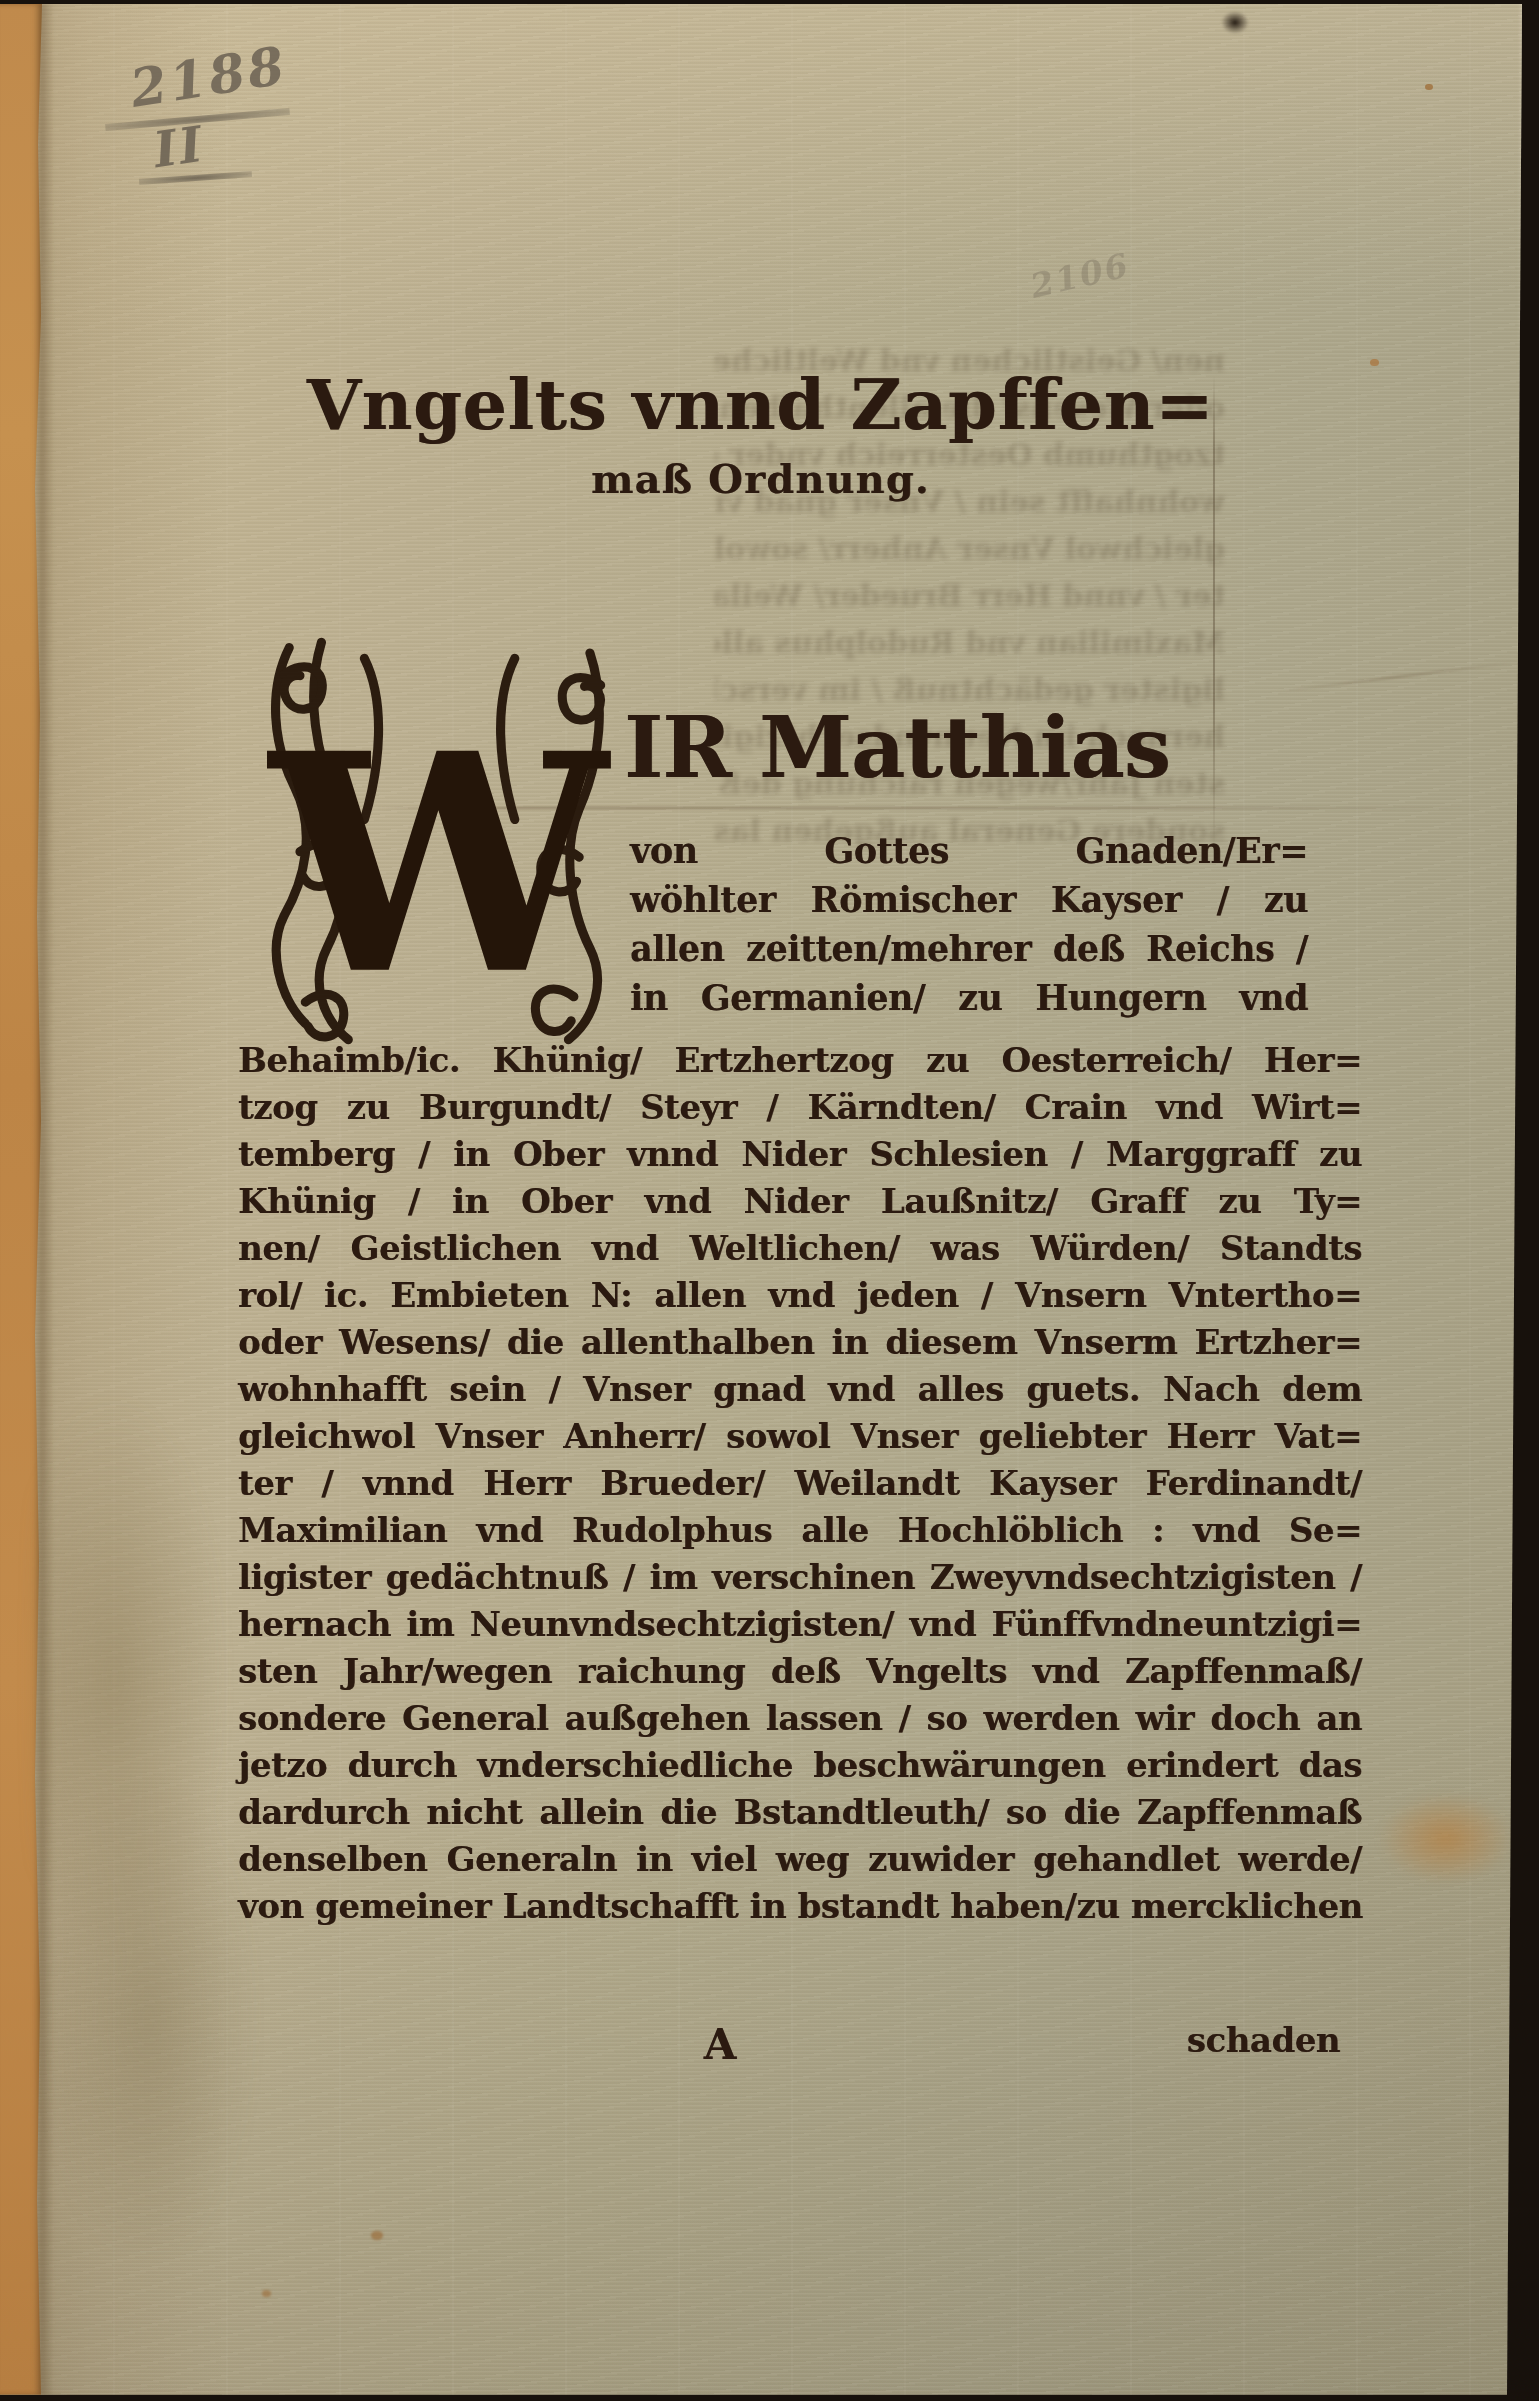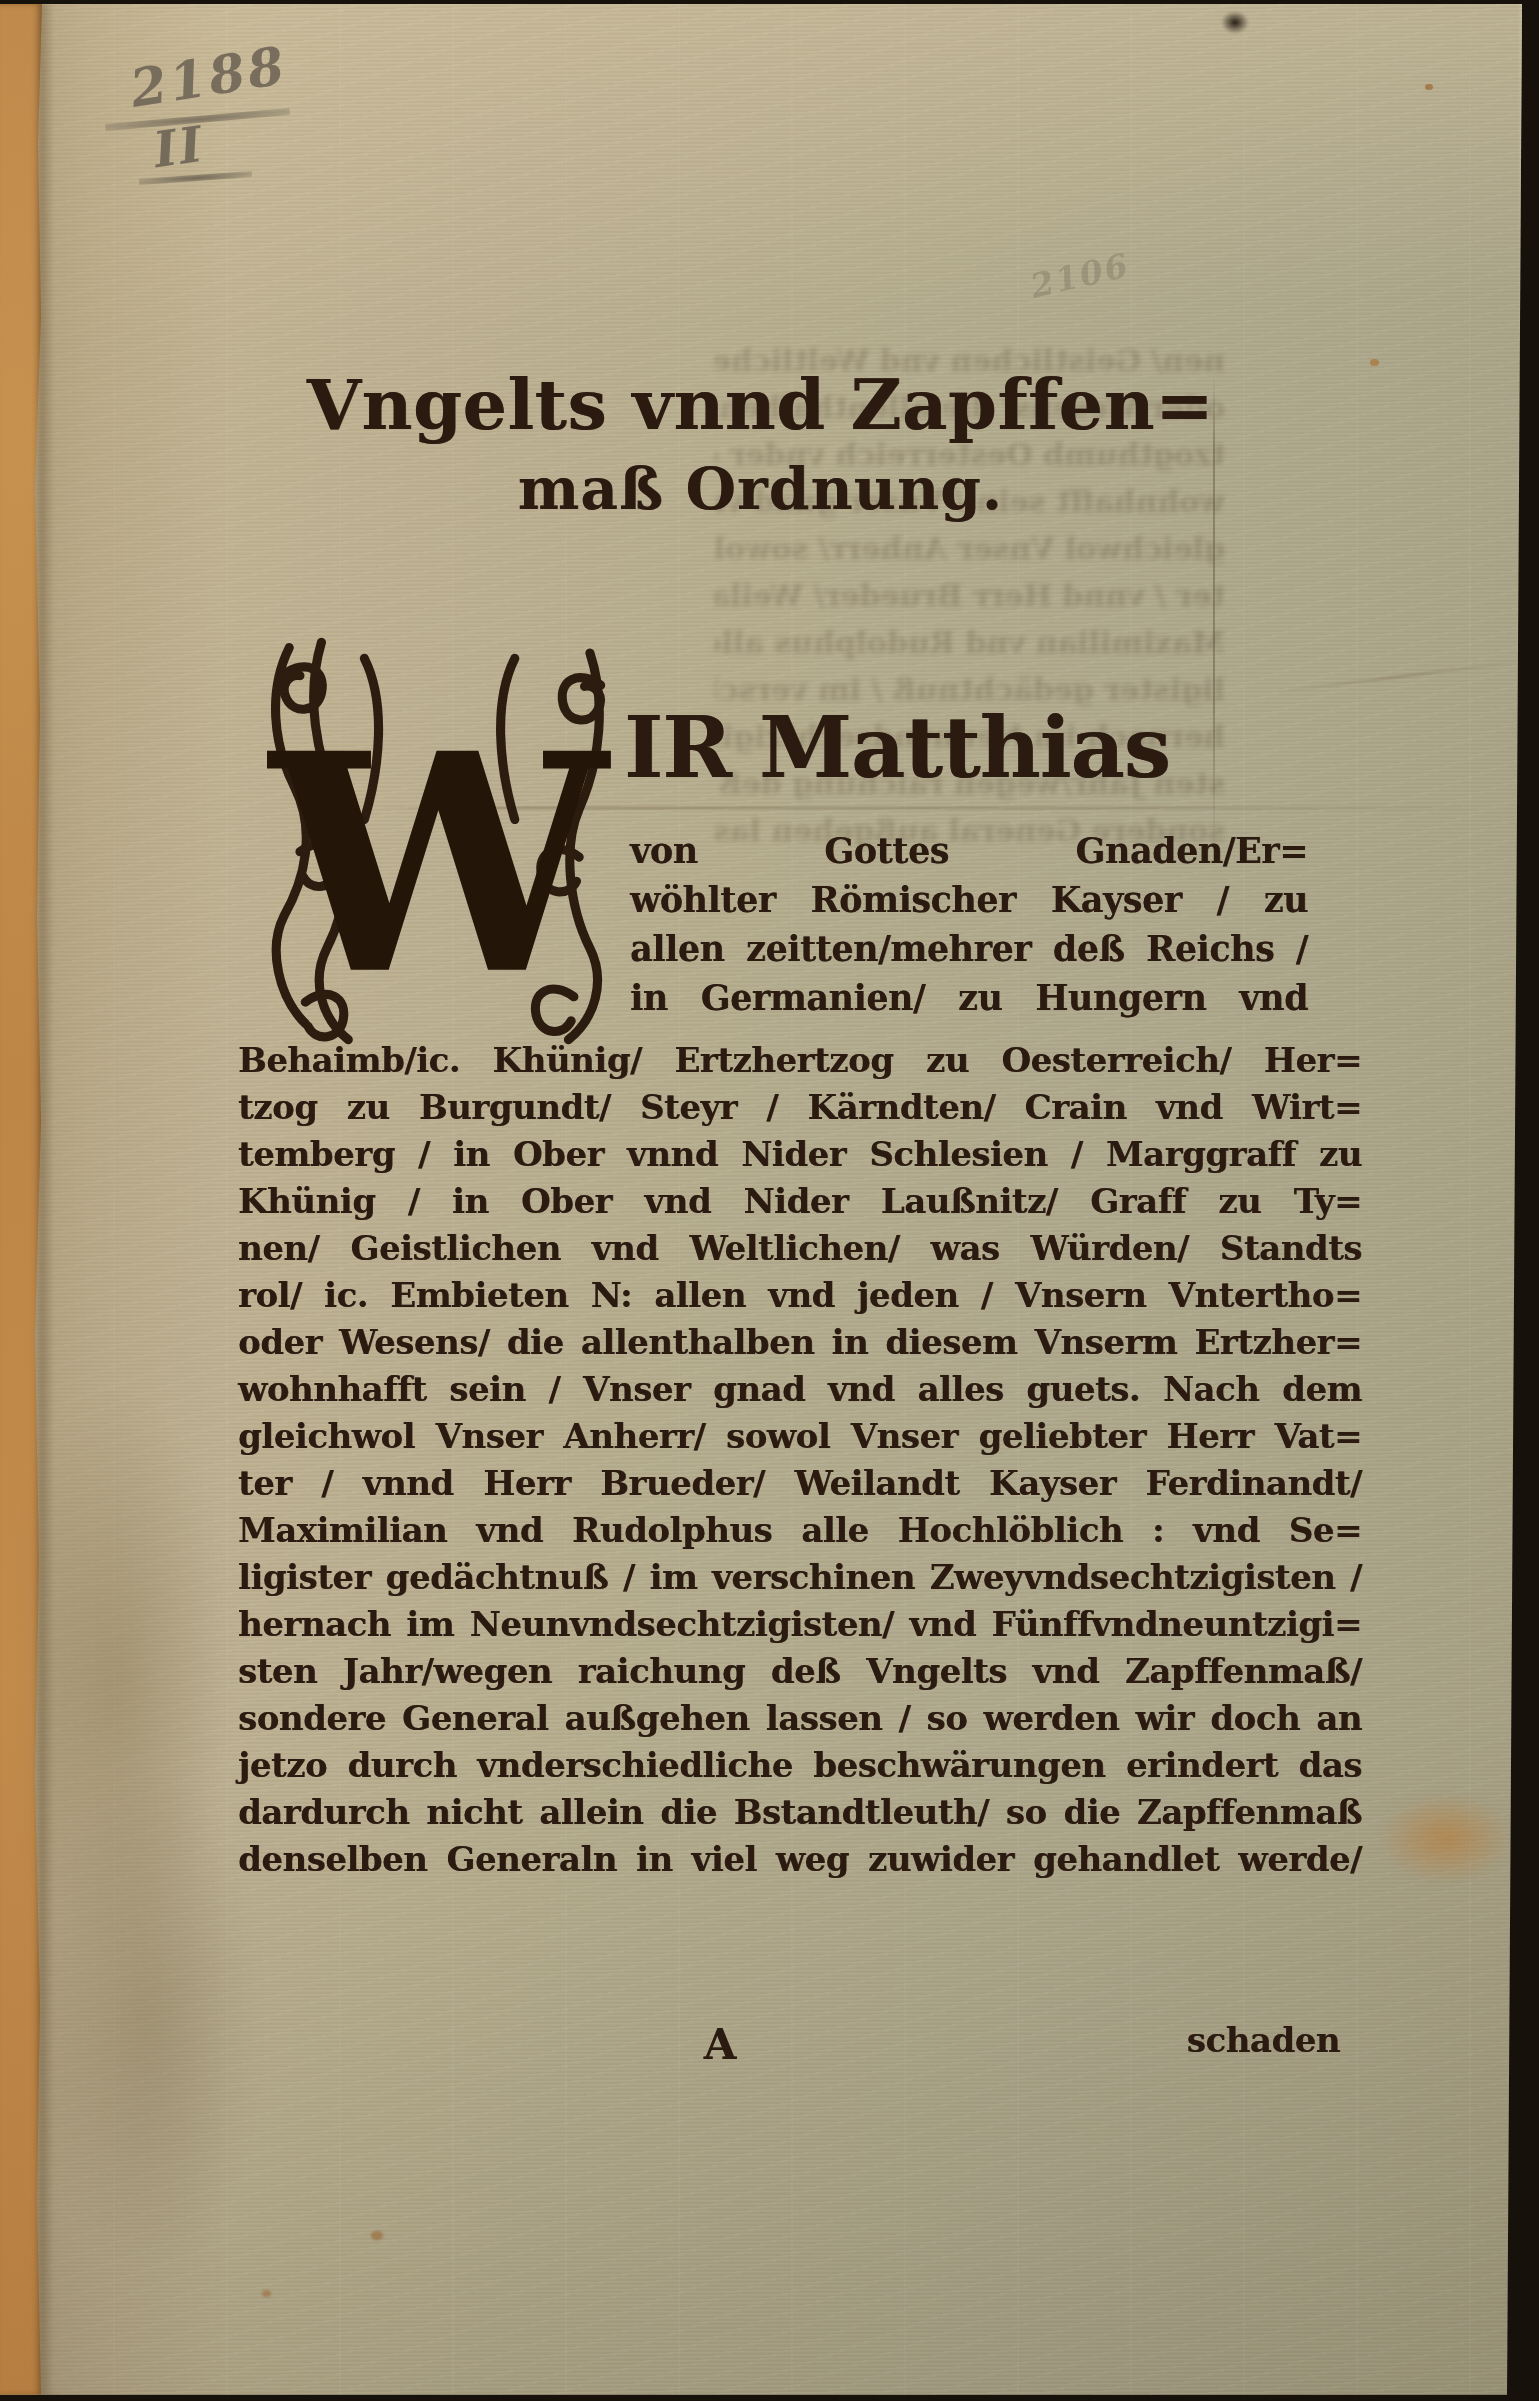--- a/index.html
+++ b/index.html
@@ -54,21 +54,21 @@
   #shelfmark-line{left:105px;top:112px;width:185px;height:7px;transform:rotate(-5deg);opacity:.75;
         background:radial-gradient(60% 100% at 50% 50%, rgba(92,84,72,.9), rgba(92,84,72,.25));filter:blur(0.5px);position:absolute;}
   #volume-numeral{left:154px;top:114px;font-size:49px;transform:rotate(-8deg);opacity:.9;letter-spacing:2.1px;}
   #volume-line{left:139px;top:171px;width:113px;height:6.4px;transform:rotate(-4deg);opacity:.8;
         background:radial-gradient(60% 100% at 50% 50%, rgba(86,78,66,.9), rgba(86,78,66,.2));filter:blur(0.5px);position:absolute;}
   #faint-number{left:1030px;top:252px;font-size:33px;transform:rotate(-13deg);opacity:.32;letter-spacing:2.1px;}
   
   .ink{color:#2b1a10;text-shadow:0.4px 0.2px 0.4px rgba(43,26,16,.65);}
   #title-block{position:absolute;left:226px;top:359px;width:1069px;text-align:center;}
   #title-line1{font-size:70px;font-weight:bold;letter-spacing:0.5px;white-space:nowrap;text-align:center;}
-  #title-line2{font-size:58px;font-weight:bold;margin-top:9.7px;letter-spacing:1.1px;}
+  #title-line2{font-size:40px;font-weight:bold;margin-top:9.7px;letter-spacing:1.1px;}
   #initial-box{position:absolute;left:257px;top:622px;width:363px;height:430px;}
   #incipit{position:absolute;left:624px;top:694px;width:602px;font-size:84px;font-weight:bold;
         white-space:nowrap;letter-spacing:-1.1px;}
   #intro-lines{position:absolute;left:630px;top:826px;width:678px;}
   #intro-lines .bl{height:49px;font-size:35px;font-weight:bold;text-align:justify;text-align-last:justify;
         white-space:nowrap;letter-spacing:-0.5px;}
   #body-lines{position:absolute;left:238px;top:1036px;width:1124px;}
   #body-lines .bl{height:47px;font-size:34px;font-weight:bold;text-align:justify;text-align-last:justify;
         white-space:nowrap;letter-spacing:-0.5px;}
   #direction-line{position:absolute;left:238px;top:2016px;width:1124px;height:48px;font-size:35px;font-weight:bold;}
@@ -165,20 +165,21 @@
       <div class="bl ink">gleichwol Vnser Anherr/ sowol Vnser geliebter Herr Vat=</div>
       <div class="bl ink">ter / vnnd Herr Brueder/ Weilandt Kayser Ferdinandt/</div>
       <div class="bl ink">Maximilian vnd Rudolphus alle Hochlöblich : vnd Se=</div>
       <div class="bl ink">ligister gedächtnuß / im verschinen Zweyvndsechtzigisten /</div>
       <div class="bl ink">hernach im Neunvndsechtzigisten/ vnd Fünffvndneuntzigi=</div>
       <div class="bl ink">sten Jahr/wegen raichung deß Vngelts vnd Zapffenmaß/</div>
       <div class="bl ink">sondere General außgehen lassen / so werden wir doch an</div>
       <div class="bl ink">jetzo durch vnderschiedliche beschwärungen erindert  das</div>
       <div class="bl ink">dardurch nicht allein die Bstandtleuth/ so die Zapffenmaß</div>
       <div class="bl ink">denselben Generaln in viel weg zuwider gehandlet werde/</div>
+      <div class="bl ink">von gemeiner Landtschafft in bstandt haben/zu mercklichen</div>
     </div>
 
     <div id="direction-line">
       <span id="signature-mark" class="ink">A</span>
       <span id="catchword" class="ink">schaden</span>
     </div>
   </div>
 </div>
 
 

